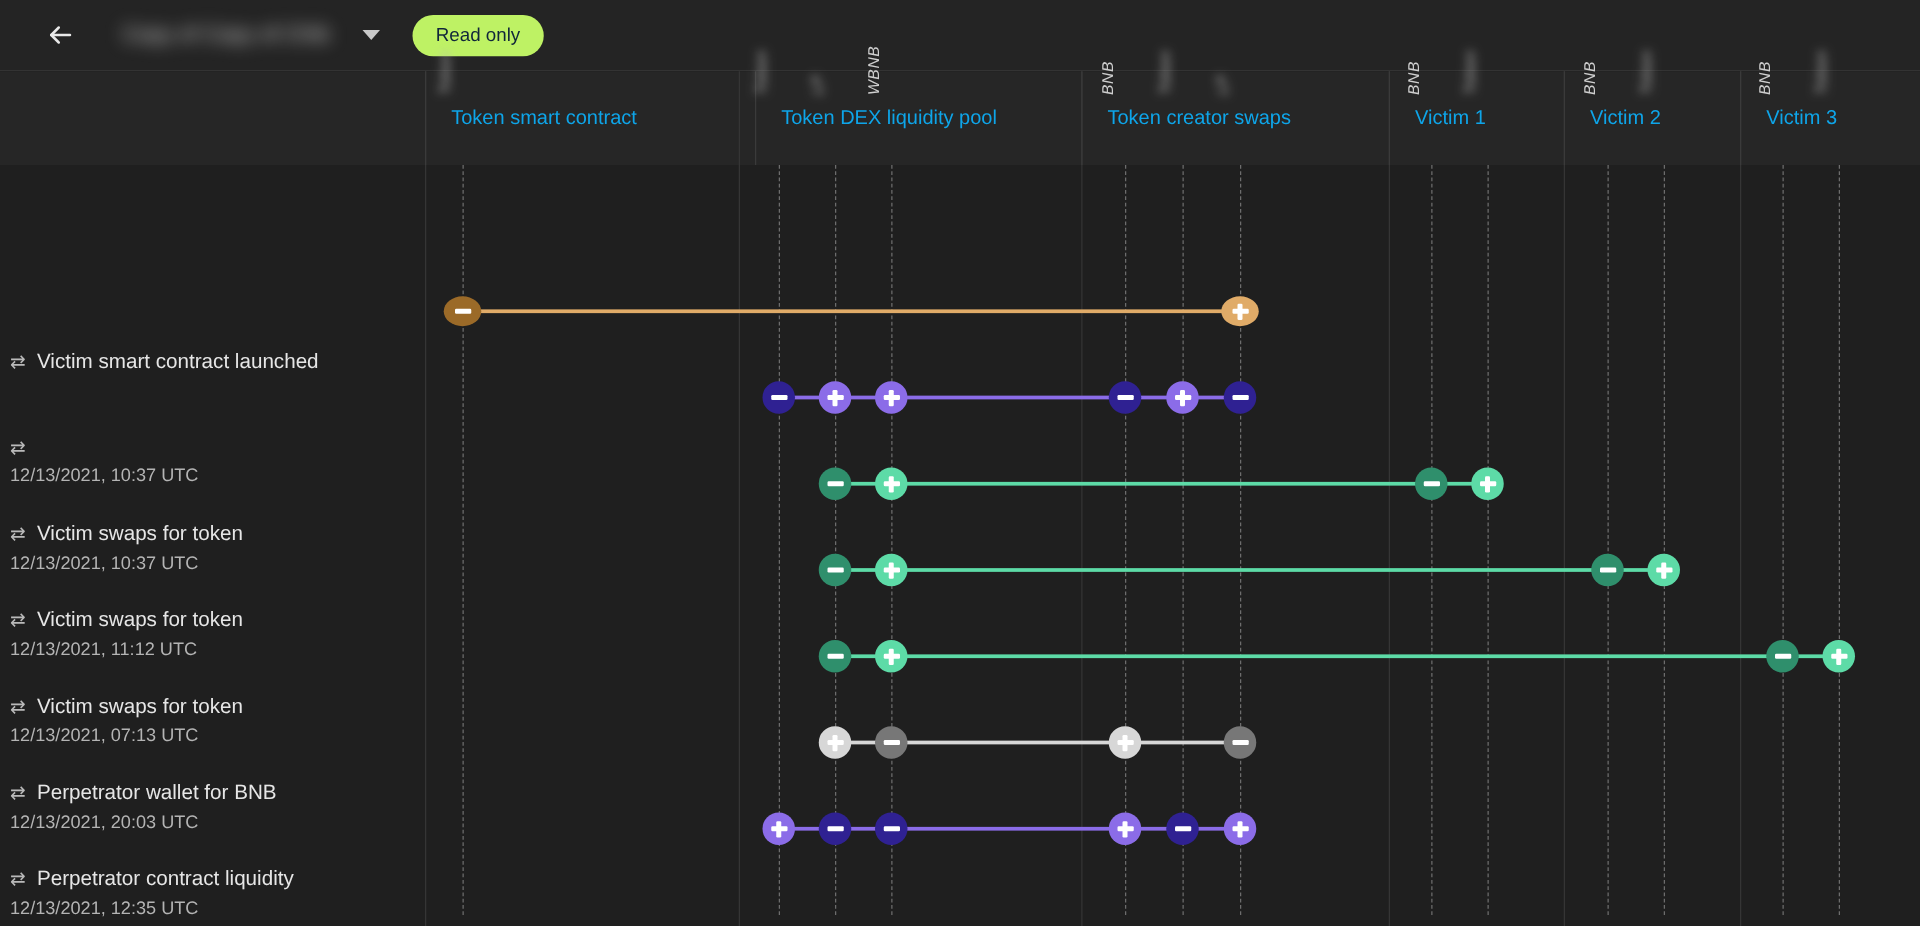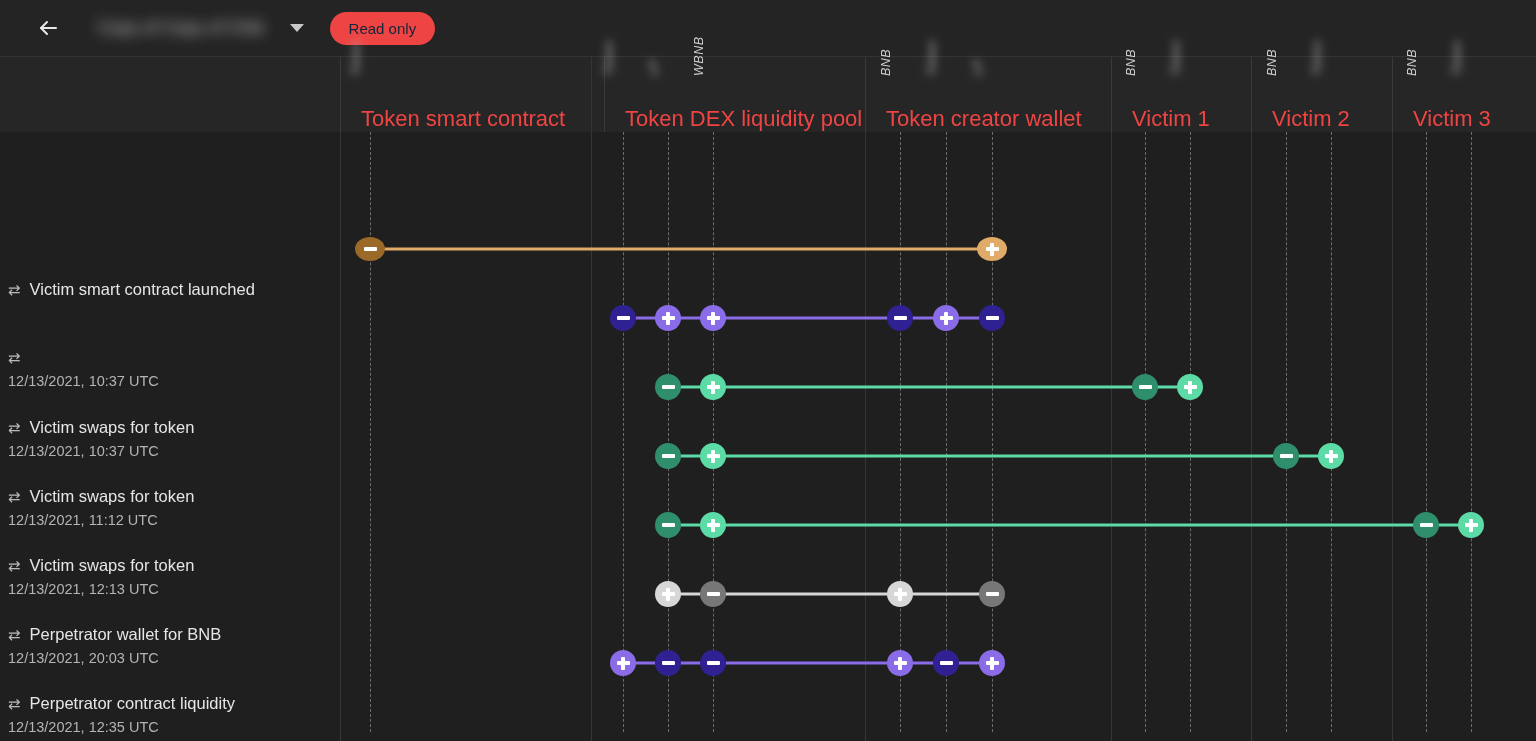--- a/index.html
+++ b/index.html
@@ -37,21 +37,21 @@
   .caret {
     margin-left: 22px;
     width: 0; height: 0;
     border-left: 7px solid transparent;
     border-right: 7px solid transparent;
     border-top: 8px solid #c9c9c9;
     cursor: pointer;
   }
   .readonly-pill {
     margin-left: 26px;
-    background: #ef4444;
+    background: #bef264;
     color: #10263a;
     font-size: 15px;
     padding: 8px 19px;
     border-radius: 18px;
     cursor: pointer;
     white-space: nowrap;
   }
 
   
   .board {
@@ -59,22 +59,22 @@
     width: 1536px; height: 684px;
     background: #1f1f1f;
   }
 
   .col-header-row {
     position: absolute; left: 0; top: 0; width: 1536px; height: 75px;
     background: #262626;
   }
   .col-head {
     position: absolute; top: 0; height: 75px;
-    display: flex; align-items: flex-end;
-    color: #ef4444; font-size: 22px;
+    display: flex; align-items: center;
+    color: #0ea5e9; font-size: 16px;
     border-left: 1px solid #3a3a3a;
     padding-left: 20px;
     white-space: nowrap;
   }
 
   .col-divider {
     position: absolute; top: 0; width: 1px; height: 684px;
     background: #353535;
   }
 
@@ -179,21 +179,21 @@
       <div class="col-divider" style="left: 1392px;"></div>
     </div>
   <div id="col-heads">
       <div class="col-head" style="left: 340px; width: 251px;">
         <span>Token smart contract</span>
       </div>
       <div class="col-head" style="left: 604px; width: 274px;">
         <span>Token DEX liquidity pool</span>
       </div>
       <div class="col-head" style="left: 865px; width: 246px;">
-        <span>Token creator wallet</span>
+        <span>Token creator swaps</span>
       </div>
       <div class="col-head" style="left: 1111px; width: 140px;">
         <span>Victim 1</span>
       </div>
       <div class="col-head" style="left: 1251px; width: 141px;">
         <span>Victim 2</span>
       </div>
       <div class="col-head" style="left: 1392px; width: 144px;">
         <span>Victim 3</span>
       </div>
@@ -264,21 +264,21 @@
           <span class="evt-icon">⇄</span>
           <span>Victim swaps for token</span>
         </div>
         <div class="event-time">12/13/2021, 11:12 UTC</div>
       </div>
       <div class="event" style="top: 424px;">
         <div class="event-title">
           <span class="evt-icon">⇄</span>
           <span>Victim swaps for token</span>
         </div>
-        <div class="event-time">12/13/2021, 12:13 UTC</div>
+        <div class="event-time">12/13/2021, 07:13 UTC</div>
       </div>
       <div class="event" style="top: 493px;">
         <div class="event-title">
           <span class="evt-icon">⇄</span>
           <span>Perpetrator wallet for BNB</span>
         </div>
         <div class="event-time">12/13/2021, 20:03 UTC</div>
       </div>
       <div class="event" style="top: 562px;">
         <div class="event-title">

